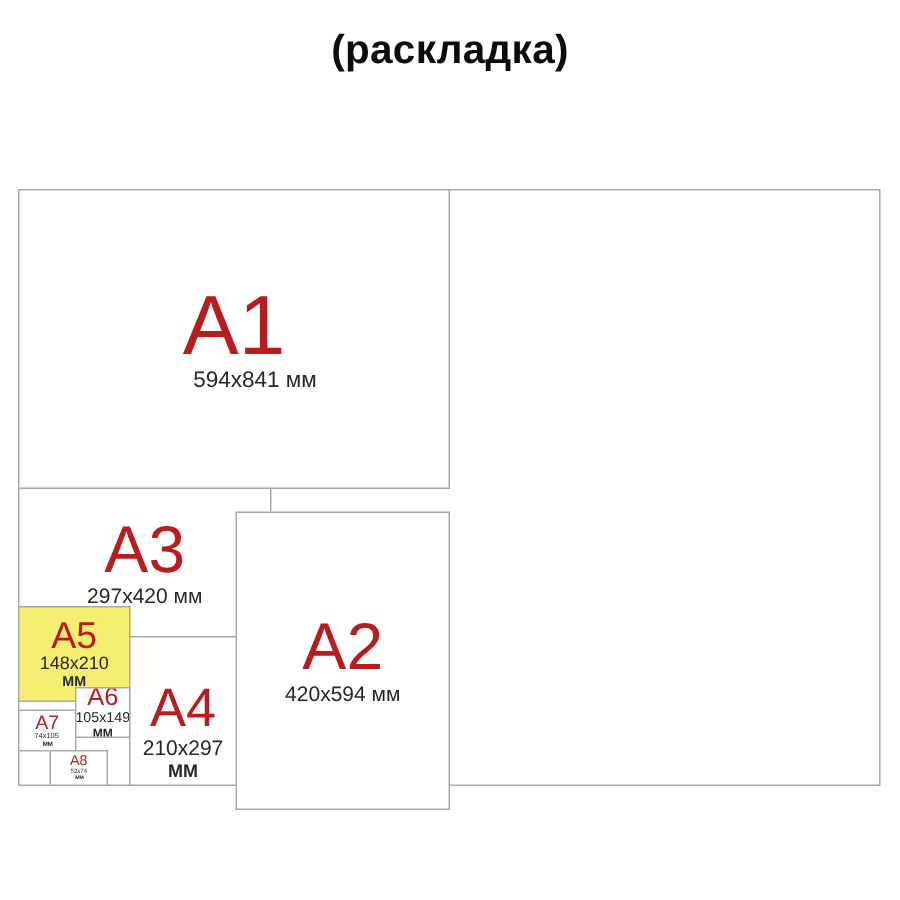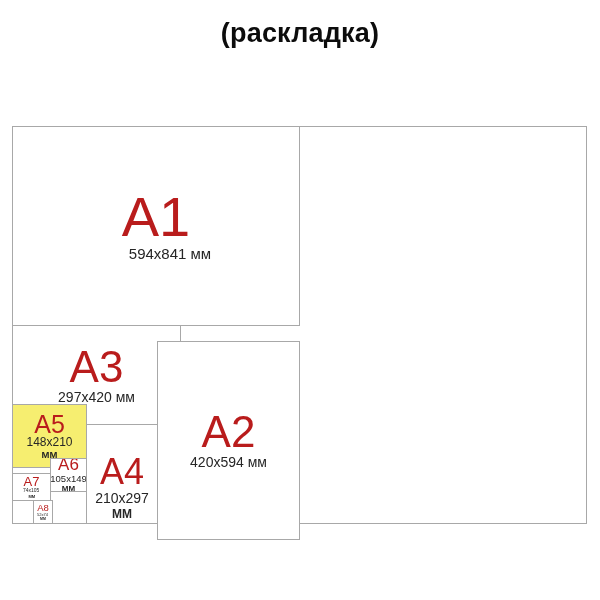--- a/index.html
+++ b/index.html
@@ -85,21 +85,21 @@
   #box-a7 .dims  { font-size: 8px; line-height: 6px; transform: scale(0.62); }
   #box-a7 .unit  { font-size: 7px; line-height: 5px; transform: scale(0.58); }
 
   
   #box-a6 { left: 50px;  top: 458px; width: 37px; height: 34px; }
   #box-a6 .label { font-size: 17px; line-height: 16px; }
   #box-a6 .dims  { font-size: 9.5px; line-height: 11px; }
   #box-a6 .unit  { font-size: 8px; line-height: 9px; }
 
   
-  #box-a8 { left: 33px;  top: 500px; width: 20px; height: 24px; }
+  #box-a8 { left: 33px;  top: 500px; width: 39px; height: 24px; }
   #box-a8 .label { font-size: 9.5px; line-height: 9px; }
   #box-a8 .dims  { font-size: 7px; line-height: 5px; transform: scale(0.58); }
   #box-a8 .unit  { font-size: 6px; line-height: 4px; transform: scale(0.58); }
 </style>
 </head>
 <body>
 
 <div class="page">
 
   <div class="title">

